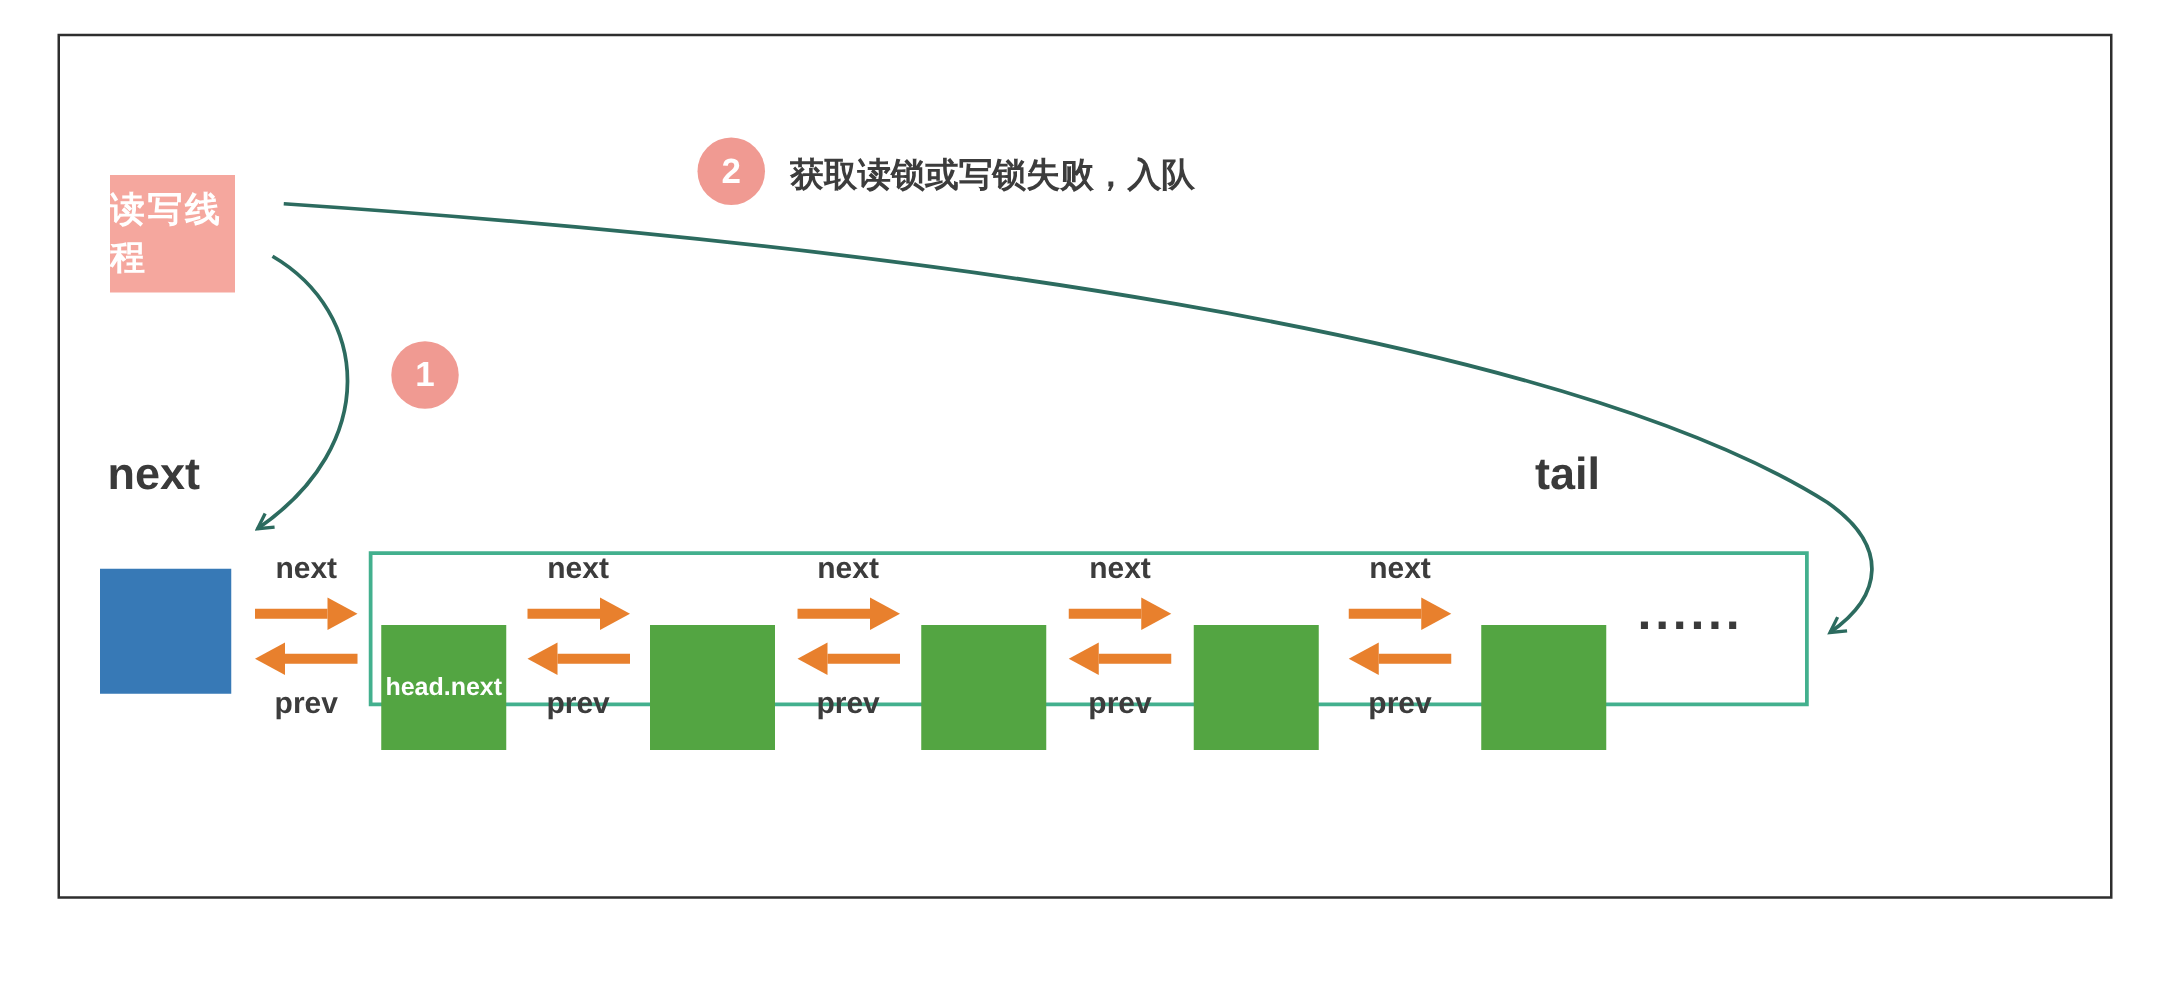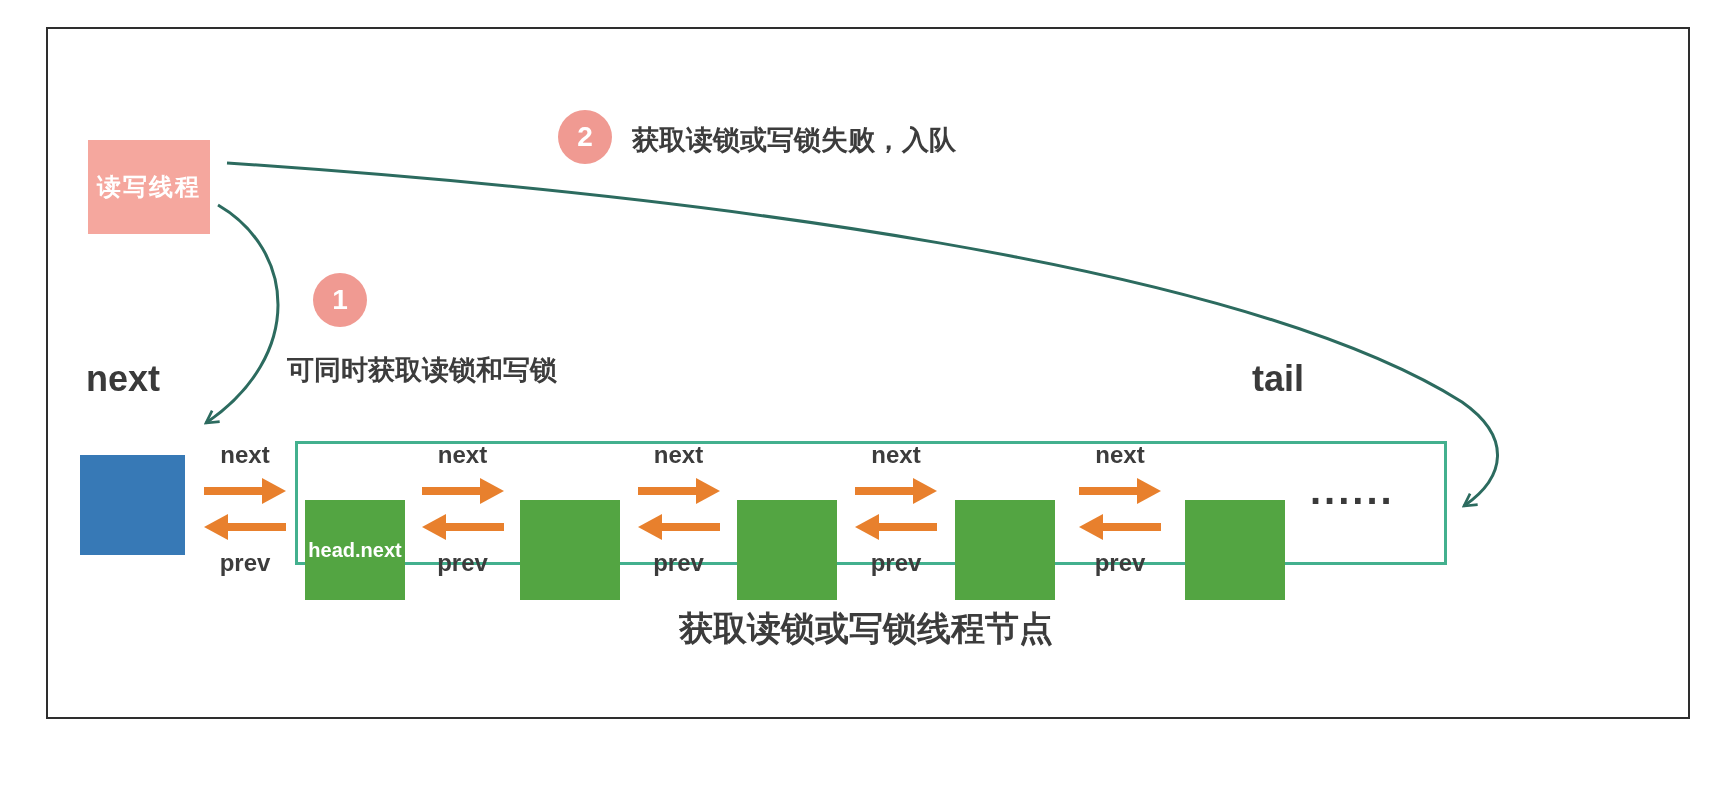--- a/index.html
+++ b/index.html
@@ -7,22 +7,22 @@
     width: 1728px; height: 792px; overflow: hidden;
     font-family: "Liberation Sans", sans-serif;
     position: relative;
   }
   .canvas { position: absolute; left: 0; top: 0; width: 1728px; height: 792px; background: #fff; }
   .outer-border {
     position: absolute; left: 46px; top: 27px; width: 1640px; height: 688px;
     border: 2px solid #2e2e2e; background: #fff;
   }
   .thread-box {
-    position: absolute; left: 88px; top: 140px; width: 122px; height: 94px;
-    background: #F5A79E; color: #ffffff; font-weight: bold; font-size: 24px;
+    position: absolute; left: 88px; top: 140px; width: 100px; height: 94px;
+    background: #F5A79E; color: #ffffff; font-weight: bold; font-size: 28px;
     letter-spacing: 2px; display: flex; align-items: center; justify-content: center;
     z-index: 3;
   }
   .step-badge {
     position: absolute; width: 54px; height: 54px; border-radius: 50%;
     background: #F09A92; color: #ffffff; font-weight: bold; font-size: 28px;
     display: flex; align-items: center; justify-content: center; z-index: 3;
   }
   .step-badge.s2 { left: 558px; top: 110px; }
   .step-badge.s1 { left: 313px; top: 273px; }
@@ -30,21 +30,21 @@
     position: absolute; font-weight: bold; font-size: 27px; color: #3C3C3C; z-index: 3;
     white-space: nowrap;
   }
   .step-text.s2 { left: 632px; top: 122px; }
   .step-text.s1 { left: 287px; top: 352px; }
   .end-label {
     position: absolute; font-weight: bold; font-size: 36px; color: #3A3A3A; z-index: 3;
     white-space: nowrap;
   }
   .end-label.head { left: 86px; top: 358px; }
-  .end-label.tail { left: 1228px; top: 358px; margin-left: 24px; }
+  .end-label.tail { left: 1228px; top: 358px; }
   .head-node {
     position: absolute; left: 80px; top: 455px; width: 105px; height: 100px;
     background: #3779B6; z-index: 2;
   }
   .queue-rect {
     position: absolute; left: 295px; top: 441px; width: 1152px; height: 124px;
     border: 3px solid #43B08E; box-sizing: border-box; background: #fff; z-index: 1;
   }
   .green-node {
     position: absolute; top: 455px; width: 100px; height: 100px; background: #53A542;
@@ -95,21 +95,20 @@
 
 <div class="canvas">
   <div class="outer-border"></div>
 
   <div class="thread-box">读写线程</div>
 
   <div class="step-badge s2">2</div>
   <div class="step-text s2">获取读锁或写锁失败，入队</div>
 
   <div class="step-badge s1">1</div>
-  <div class="step-text s1">可同时获取读锁和写锁</div>
 
   <div class="end-label head">next</div>
   <div class="end-label tail">tail</div>
 
   <div class="queue-rect"></div>
 
   <div class="head-node"></div>
 
   <div class="green-node g1">head.next</div>
   <div class="green-node g2"></div>
@@ -173,21 +172,20 @@
       </div>
     <div class="block-arrow">
         <div class="shaft shaft-l"></div>
         <div class="head-l"></div>
       </div>
     <div class="link-label">prev</div>
   </div>
 
   <div class="ellipsis">......</div>
 
-  <div class="caption">获取读锁或写锁线程节点</div>
 
   <svg class="curves" viewBox="0 0 1728 792" xmlns="http://www.w3.org/2000/svg">
     <defs>
       <marker id="ah" viewBox="0 0 12 12" refX="10" refY="6" markerWidth="16" markerHeight="16" orient="auto" markerUnits="userSpaceOnUse">
         <path d="M1,1 L10,6 L1,11" fill="none" stroke="#2C6B5F" stroke-width="2"></path>
       </marker>
     </defs>
     <path d="M 218,205 C 295,250 305,355 206,423" fill="none" stroke="#2C6B5F" stroke-width="3" marker-end="url(#ah)"></path>
     <path d="M 227,163 C 700,195 1245,265 1462,402 C 1512,437 1506,477 1464,506" fill="none" stroke="#2C6B5F" stroke-width="3" marker-end="url(#ah)"></path>
   </svg>

